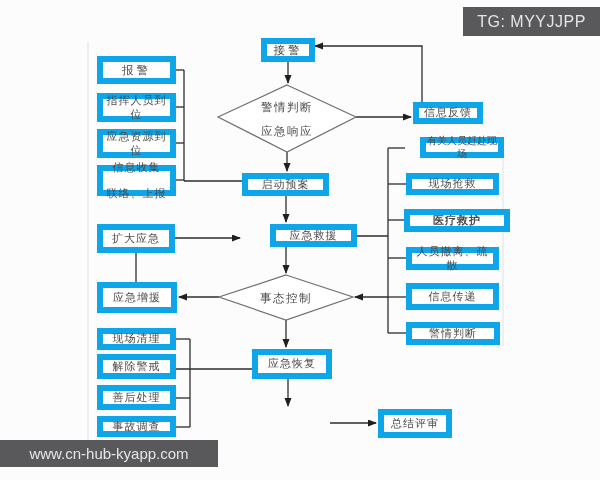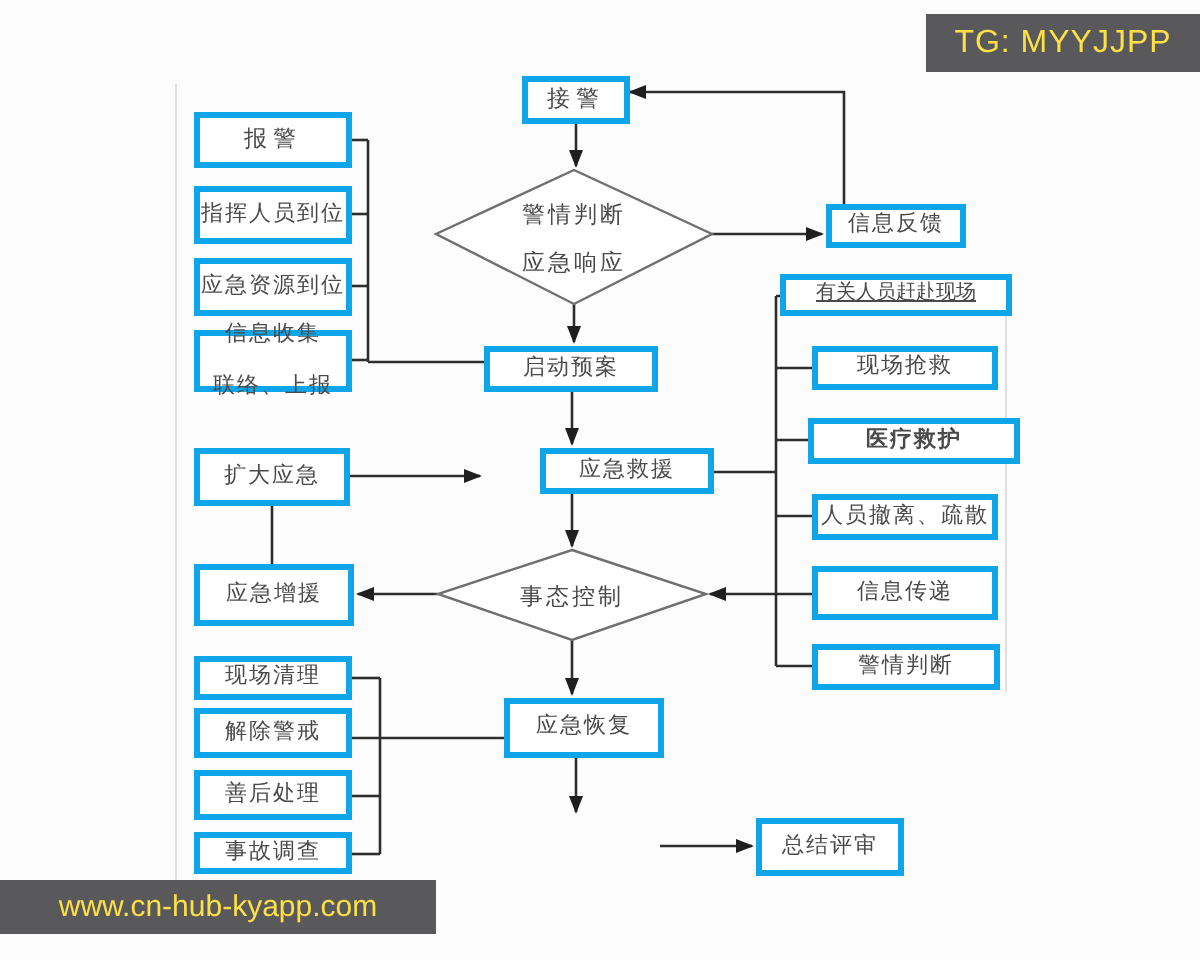--- a/index.html
+++ b/index.html
@@ -2,35 +2,35 @@
 <html><head>
 <meta charset="utf-8">
 <style>
   html,body{margin:0;padding:0;background:#fff;}
   .canvas{
     position:relative;width:600px;height:480px;background:#fcfcfc;overflow:hidden;
     font-family:"Liberation Serif","DejaVu Serif",serif;
   }
   svg.wires{position:absolute;left:0;top:0;width:600px;height:480px;}
   .node{
-    position:absolute;background:#ffffff;border:3px solid #0ea5e9;box-sizing:border-box;
+    position:absolute;background:#ffffff;border:6px solid #0ea5e9;box-sizing:border-box;
     display:flex;align-items:center;justify-content:center;text-align:center;
     font-size:11px;color:#4a4a4a;letter-spacing:1px;line-height:1.25;
   }
   .node.sp{letter-spacing:3px;font-size:11.5px;}
   .node.tight{letter-spacing:0;font-size:10px;}
   .node.two-line{flex-direction:column;}
   .node.two-line span{display:block;}
   .dlabel{
     position:absolute;text-align:center;font-size:11.5px;color:#4a4a4a;letter-spacing:1.5px;
   }
   .dlabel span{display:block;}
   .dlabel .l2{margin-top:9px;}
   .wm{
-    position:absolute;background:#59585a;color:#fde047;box-sizing:border-box;
+    position:absolute;background:#59585a;color:#e5e5e5;box-sizing:border-box;
     display:flex;align-items:center;justify-content:center;
     font-family:"Liberation Sans","DejaVu Sans",sans-serif;
   }
   .wm.tg{left:463px;top:7px;width:137px;height:29px;font-size:16px;letter-spacing:0.5px;}
   .wm.site{left:0;top:440px;width:218px;height:27px;font-size:15px;}
 </style>
 </head>
 <body>
 
 <div class="canvas">
@@ -116,21 +116,21 @@
     <span>联络、上报</span>
   </div>
   <div class="node" style="left:97px;top:224px;width:78px;height:29px;">扩大应急</div>
   <div class="node" style="left:97px;top:282px;width:80px;height:31px;">应急增援</div>
   <div class="node" style="left:97px;top:328px;width:79px;height:22px;">现场清理</div>
   <div class="node" style="left:97px;top:354px;width:79px;height:25px;">解除警戒</div>
   <div class="node" style="left:97px;top:385px;width:79px;height:25px;">善后处理</div>
   <div class="node" style="left:97px;top:416px;width:79px;height:21px;">事故调查</div>
 
   <div class="node" style="left:413px;top:102px;width:70px;height:22px;">信息反馈</div>
-  <div class="node tight" style="left:390px;top:137px;width:116px;height:21px;text-decoration:underline;">有关人员赶赴现场</div>
+  <div class="node tight" style="left:420px;top:137px;width:84px;height:21px;">有关人员赶赴现场</div>
   <div class="node" style="left:406px;top:173px;width:93px;height:22px;">现场抢救</div>
   <div class="node" style="left:404px;top:209px;width:106px;height:23px;font-weight:bold;">医疗救护</div>
   <div class="node" style="left:406px;top:247px;width:93px;height:23px;">人员撤离、疏散</div>
   <div class="node" style="left:406px;top:283px;width:93px;height:27px;">信息传递</div>
   <div class="node" style="left:406px;top:322px;width:94px;height:23px;">警情判断</div>
 
   <div class="wm tg">TG: MYYJJPP</div>
   <div class="wm site">www.cn-hub-kyapp.com</div>
 
 </div>

